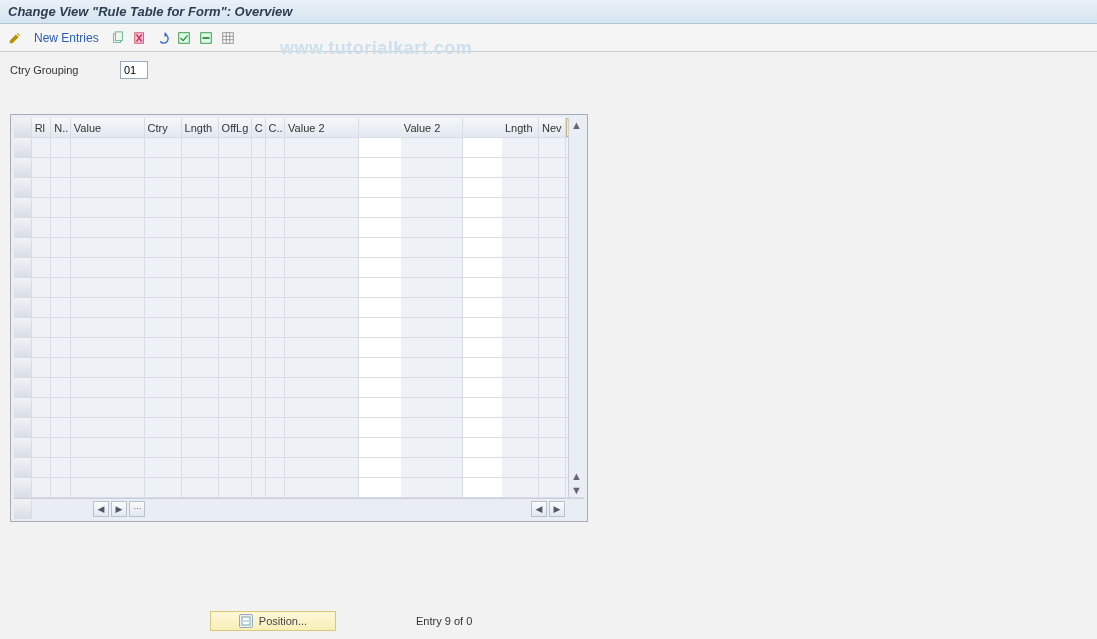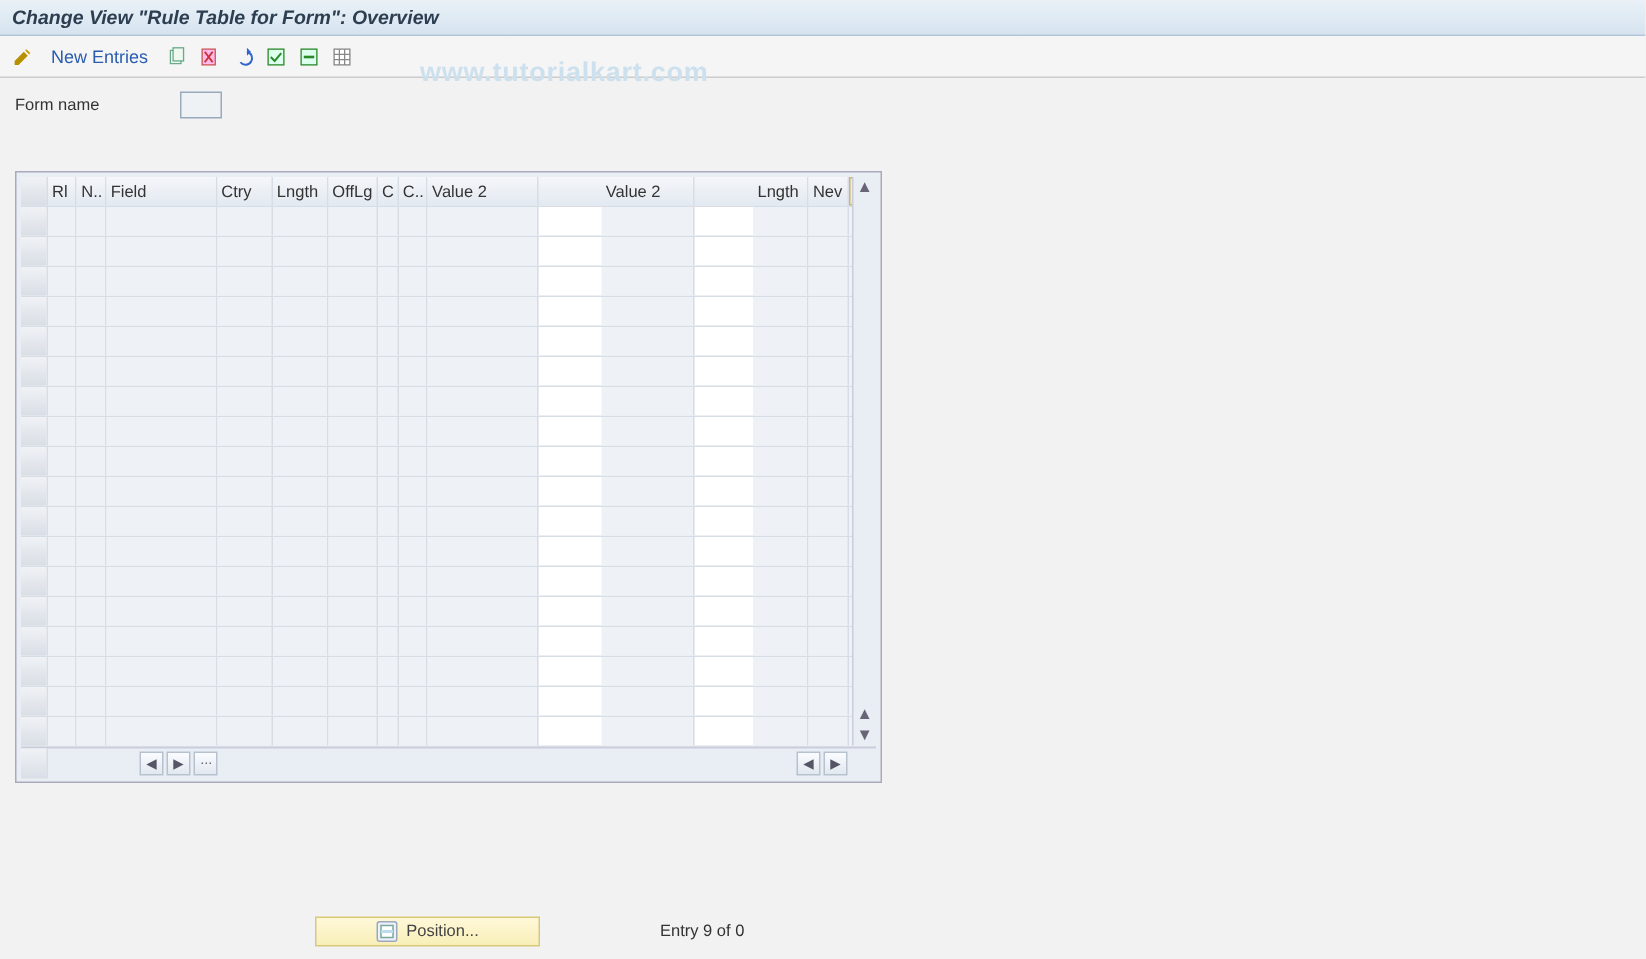--- a/index.html
+++ b/index.html
@@ -153,21 +153,21 @@
       height: 24px;
       display: flex;
       align-items: center;
       padding-left: 210px;
       gap: 80px;
     }
     .pos-btn {
       background: linear-gradient(to bottom,#fff8d8,#f8efb8);
       border: 1px solid #d8c878;
       height: 20px;
-      width: 150px;
+      width: 126px;
       display:flex;
       align-items:center;
       justify-content:center;
       gap:6px;
       font-size:11px;
       cursor:pointer;
       color:#444;
     }
     .pos-btn .picon{width:14px;height:14px;display:inline-flex;align-items:center;justify-content:center;border:1px solid #9ab;background:#eef;border-radius:2px;font-size:9px;}
     .status-text { font-size:11px; color:#333;}
@@ -226,32 +226,32 @@
         <rect x="2" y="2" width="12" height="12" fill="#fff" stroke="#888"></rect>
         <path stroke="#888" d="M2 6h12M2 10h12M6 2v12M10 2v12"></path>
       </svg>
   </span>
 </div>
 
 <div class="watermark">www.tutorialkart.com</div>
 
 <div class="form-area">
   <div class="form-row">
-    <div class="form-label">Form name</div>
-    <input class="form-input wide" value="" style="">
+    <div class="form-label">Ctry Grouping</div>
+    <input class="form-input" readonly="" value="01" style="">
   </div>
 </div>
 
 <div class="table-wrapper">
   <div class="grid">
     <div class="grid-header">
       <div class="cell sel-col"></div>
       <div class="cell c-rl">Rl</div>
       <div class="cell c-n">N..</div>
-      <div class="cell c-field">Field</div>
+      <div class="cell c-field">Value</div>
       <div class="cell c-voffs">Ctry</div>
       <div class="cell c-lngth">Lngth</div>
       <div class="cell c-offlg">OffLg</div>
       <div class="cell c-c1">C</div>
       <div class="cell c-c2">C..</div>
       <div class="cell c-val1">Value 2</div>
       <div class="cell c-val2">Value 2</div>
       <div class="cell c-offset">Offset</div>
       <div class="cell c-lngth2">Lngth</div>
       <div class="cell c-new">Nev</div>

